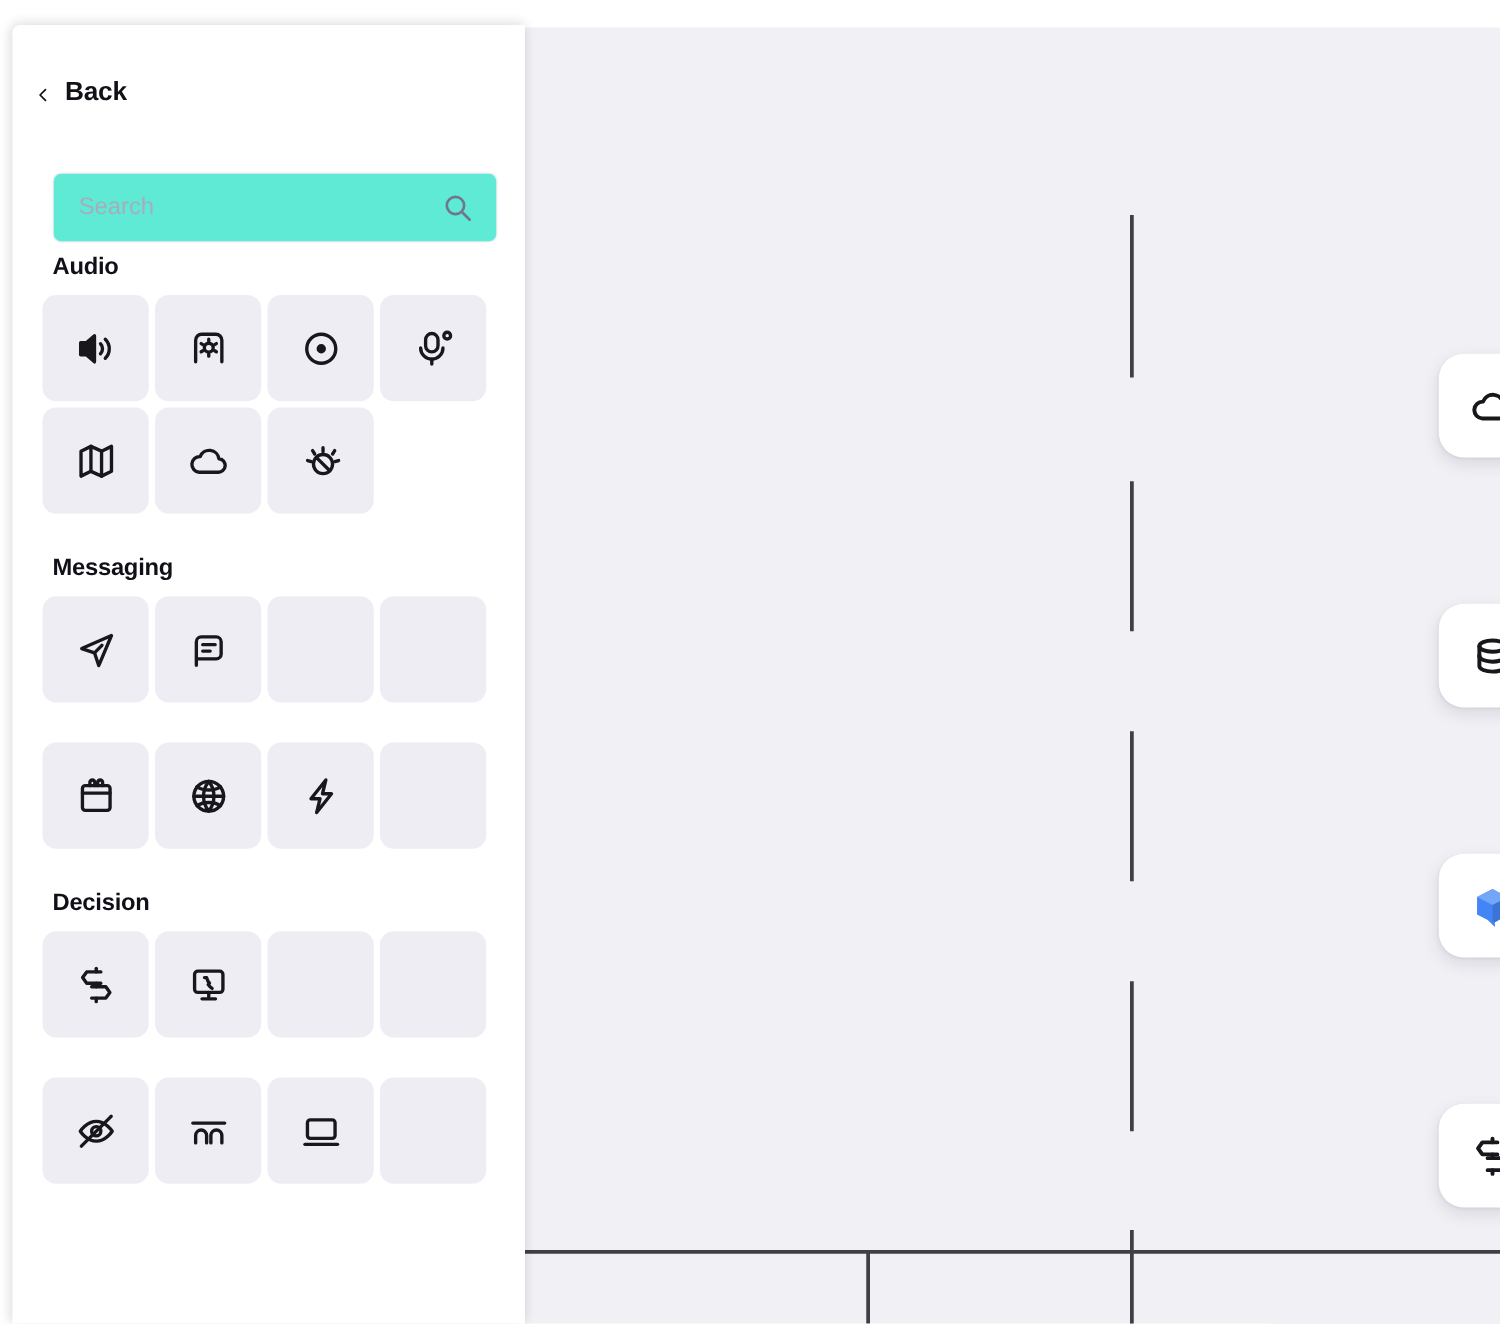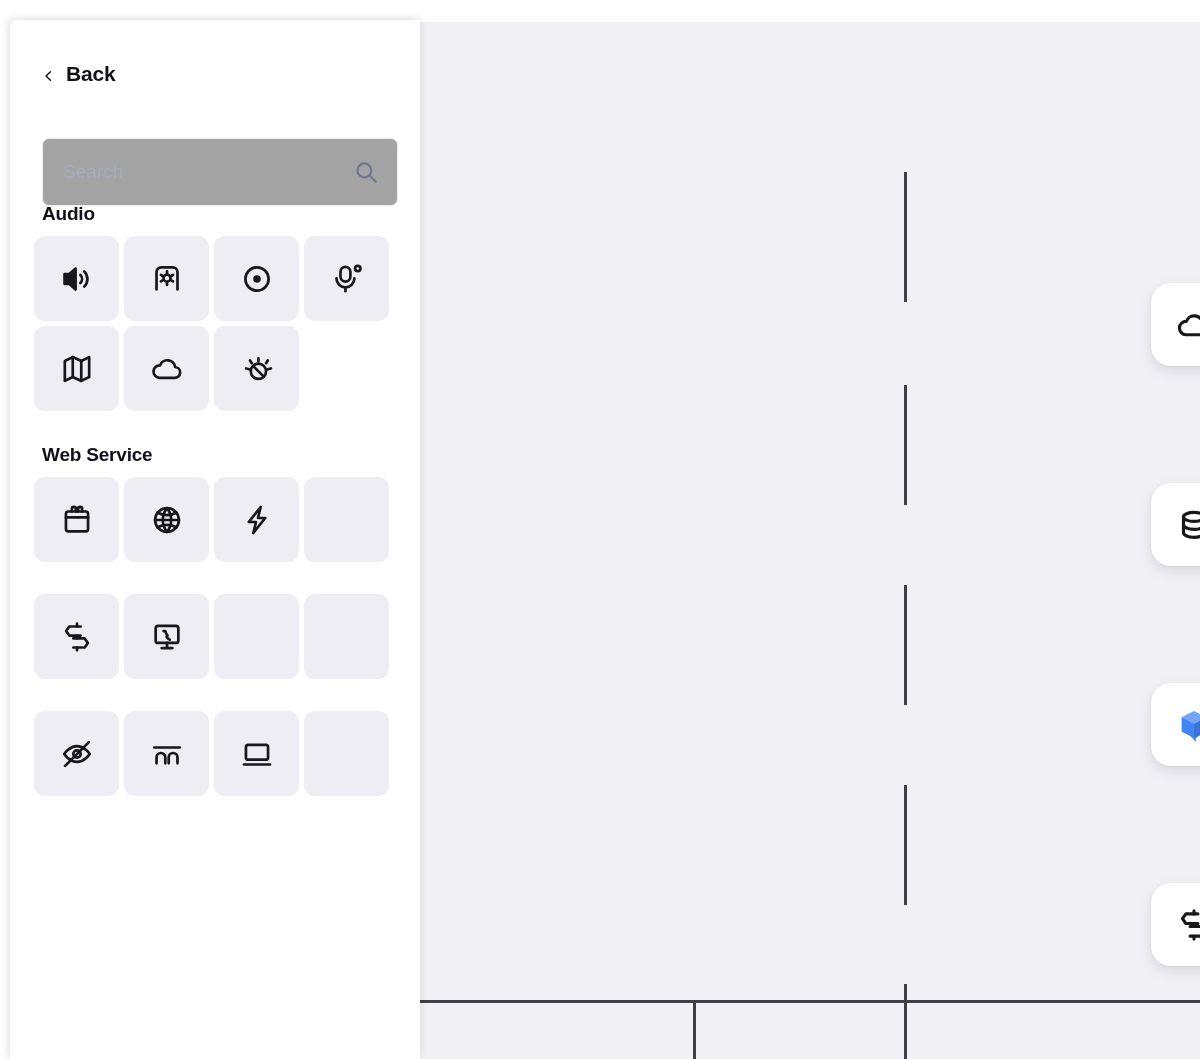--- a/index.html
+++ b/index.html
@@ -79,21 +79,21 @@
     top: 20px;
     width: 410px;
     height: 1039px;
     background: #ffffff;
     border-radius: 6px 0 0 0;
     box-shadow: -2px 0 10px rgba(20,20,40,0.10), 0 -2px 10px rgba(20,20,40,0.06);
     overflow: hidden;
   }
   .back-row {
     position: absolute;
-    left: 32px;
+    left: 18px;
     top: 42px;
     display: flex;
     align-items: flex-end;
     gap: 11px;
     cursor: pointer;
   }
   .back-chevron {
     width: 13px;
     height: 20px;
     flex: 0 0 13px;
@@ -103,25 +103,25 @@
     font-weight: bold;
     color: #111118;
     letter-spacing: -0.2px;
   }
 
   .search-box {
     position: absolute;
     left: 32px;
     top: 118px;
     width: 356px;
-    height: 68px;
+    height: 56px;
     box-sizing: border-box;
     border: 1px solid #ececf2;
     border-radius: 7px;
-    background: #a3a3a3;
+    background: #5eead4;
     display: flex;
     align-items: center;
     padding: 0 18px 0 20px;
   }
   .search-input {
     flex: 1 1 auto;
     border: none;
     outline: none;
     background: transparent;
     font-family: "Liberation Sans", sans-serif;
@@ -301,23 +301,42 @@
           <div class="tile">
             <svg viewBox="0 0 24 24" width="34" height="34" fill="none" stroke="#17171c" stroke-width="1.9" stroke-linecap="round" stroke-linejoin="round">
               <circle cx="13" cy="13.6" r="5.4"></circle>
               <path d="M9.2 9.8 L16.8 17.4"></path>
               <path d="M13 4.4v2.2M7.1 6 L8.3 7.9M4.3 11.6l2.1.6M19.6 6 L18.4 7.9M21.8 11.6l-2.1.6"></path>
             </svg>
           </div>
         </div>
       </div>
 
-
       <div class="section">
-        <div class="section-title">Web Service</div>
+        <div class="section-title">Messaging</div>
+        <div class="tile-grid">
+          <div class="tile">
+            <svg viewBox="0 0 24 24" width="34" height="34" fill="none" stroke="#17171c" stroke-width="1.9" stroke-linecap="round" stroke-linejoin="round">
+              <path d="M20.6 3.8 L3.8 11.2 l7.2 2.4 2.4 7.2 Z"></path>
+              <path d="M11 13.6 L15.2 9.4"></path>
+            </svg>
+          </div>
+          <div class="tile">
+            <svg viewBox="0 0 24 24" width="34" height="34" fill="none" stroke="#17171c" stroke-width="1.9" stroke-linecap="round" stroke-linejoin="round">
+              <path d="M5 20.6V7.4a2.8 2.8 0 0 1 2.8-2.8h8.4a2.8 2.8 0 0 1 2.8 2.8v6.8a2.8 2.8 0 0 1-2.8 2.8H5"></path>
+              <path d="M8.6 9h7"></path>
+                <path d="M8.6 12.6h4.2"></path>
+            </svg>
+          </div>
+          <div class="tile empty"></div>
+          <div class="tile empty"></div>
+        </div>
+      </div>
+
+      <div class="section">
         <div class="tile-grid">
           <div class="tile">
             <svg viewBox="0 0 24 24" width="34" height="34" fill="none" stroke="#17171c" stroke-width="1.9" stroke-linecap="round" stroke-linejoin="round">
               <rect x="4.2" y="6" width="15.6" height="14" rx="1.6"></rect>
               <path d="M4.2 10.2h15.6"></path>
               <path d="M8.4 6V4.2a1.4 1.4 0 0 1 2.8 0V6"></path>
               <path d="M12.8 6V4.2a1.4 1.4 0 0 1 2.8 0V6"></path>
             </svg>
           </div>
           <div class="tile">
@@ -332,20 +351,21 @@
           <div class="tile">
             <svg viewBox="0 0 24 24" width="34" height="34" fill="none" stroke="#17171c" stroke-width="1.9" stroke-linecap="round" stroke-linejoin="round">
               <path d="M14.6 2.8 L6.2 13.4h5.1L9.4 21.2 17.8 10.6h-5.1z"></path>
             </svg>
           </div>
           <div class="tile empty"></div>
         </div>
       </div>
 
       <div class="section">
+        <div class="section-title">Decision</div>
         <div class="tile-grid">
           <div class="tile">
             <svg viewBox="0 0 24 24" width="34" height="34" fill="none" stroke="#17171c" stroke-width="1.9" stroke-linecap="round" stroke-linejoin="round">
               <path d="M12 2.6v2"></path>
                 <path d="M12 11v2"></path>
                 <path d="M12 19.4v2"></path>
               <path d="M14.6 4.6H6.6L4.3 7.8l2.3 3.2h8"></path>
               <path d="M9.4 13H17.4l2.3 3.2-2.3 3.2h-8"></path>
             </svg>
           </div>

